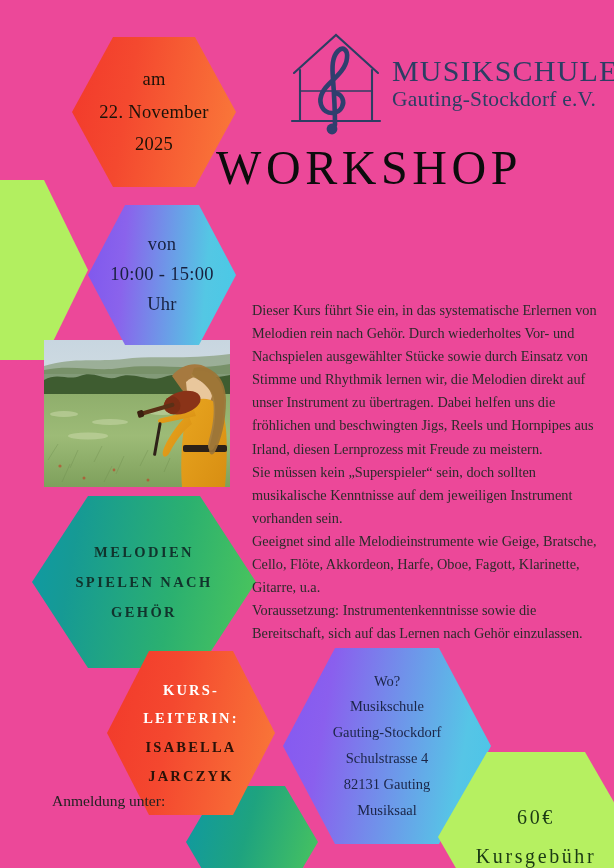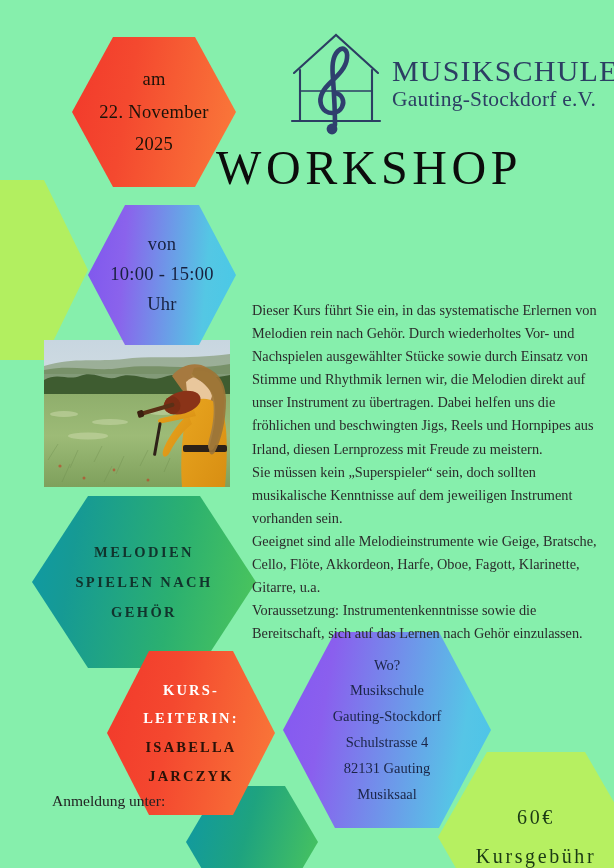--- a/index.html
+++ b/index.html
@@ -5,21 +5,21 @@
 <style>
   html, body {
     margin: 0;
     padding: 0;
     background: #ffffff;
   }
   #flyer {
     position: relative;
     width: 614px;
     height: 868px;
-    background: #86efac;
+    background: #ec4899;
     overflow: hidden;
     font-family: "Liberation Serif", "DejaVu Serif", serif;
   }
 
   
   .hex {
     position: absolute;
     clip-path: polygon(25% 0%, 75% 0%, 100% 50%, 75% 100%, 25% 100%, 0% 50%);
     display: flex;
     flex-direction: column;
@@ -80,21 +80,21 @@
   }
   #hex-teacher .line {
     font-size: 14.5px; line-height: 1.98;
     letter-spacing: 2.2px; font-weight: 600;
   }
   #hex-teacher .line.light { color: #ffffff; }
   #hex-teacher .line.dark  { color: #2a1208; }
 
   
   #hex-venue {
-    left: 283px; top: 632px;
+    left: 283px; top: 648px;
     width: 208px; height: 196px;
     background: linear-gradient(100deg, #8458f2 0%, #8a5fee 22%, #56c5e6 82%, #4ac4e8 100%);
     color: #1b2547;
     z-index: 5;
   }
   #hex-venue .line { font-size: 14.5px; line-height: 1.78; }
 
   
   #hex-fee {
     left: 438px; top: 752px;

